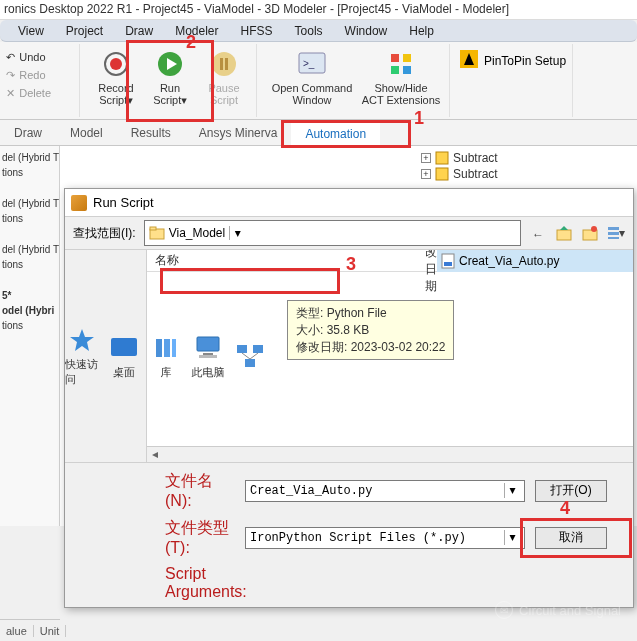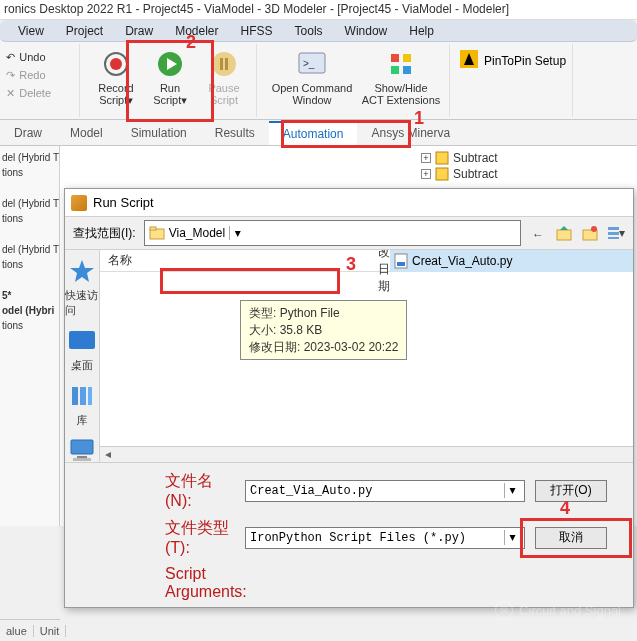--- a/index.html
+++ b/index.html
@@ -218,21 +218,21 @@
     display: flex;
     background: #fff;
     border-top: 1px solid #d0d0d0;
     overflow: hidden;
   }
   .places {
     width: 82px;
     background: #f0f0f0;
     border-right: 1px solid #d0d0d0;
     display: flex;
-    flex-direction: column;
+    flex-direction: row;
     align-items: center;
     padding: 6px 0;
     gap: 8px;
     font-size: 11px;
     color: #333;
   }
   .place {
     display:flex;flex-direction:column;align-items:center;gap:2px;
   }
   .place .picn {
@@ -441,24 +441,23 @@
           </svg>
       </span>
       <span>PinToPin Setup</span>
     </div>
   </div>
 </div>
 
 <div class="tab-strip">
   <div class="tab">Draw</div>
   <div class="tab">Model</div>
-  <div class="tab">Simulation</div>
   <div class="tab">Results</div>
+  <div class="tab">Ansys Minerva</div>
   <div class="tab active">Automation</div>
-  <div class="tab">Ansys Minerva</div>
 </div>
 
 <div class="work-area">
   <div class="left-tree">
     <div>del (Hybrid T</div>
       <div>tions</div>
     <div style="height:12px"></div>
     <div>del (Hybrid T</div>
       <div>tions</div>
     <div style="height:12px"></div>

